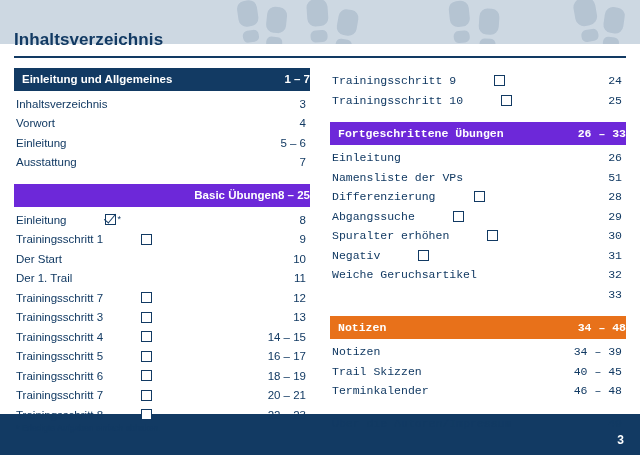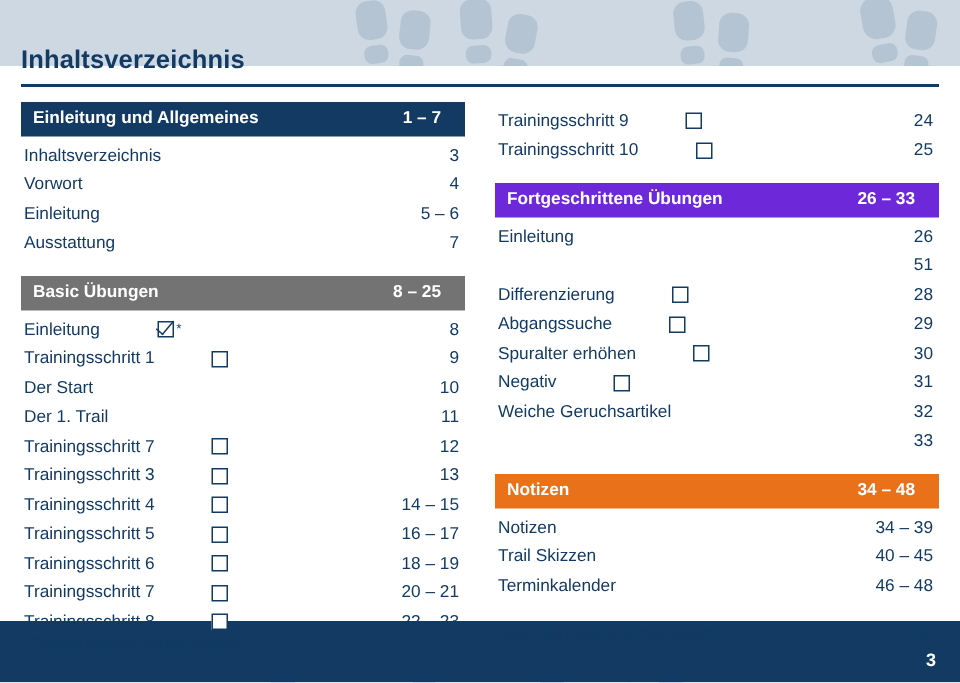--- a/index.html
+++ b/index.html
@@ -60,35 +60,35 @@
     height: 2px;
     background: #123a63;
     z-index: 3;
   }
   .col {
     position: absolute;
     top: 68px;
     width: 296px;
   }
   .col-left { left: 14px; }
-  .col-right { left: 330px; }
+  .col-right { left: 330px; font-family: Liberation Mono, monospace; }
 
   .section-bar {
     display: flex;
     justify-content: space-between;
     align-items: center;
     color: #ffffff;
     font-size: 11.5px;
     font-weight: bold;
-    padding: 5px 16px 6px 8px;
+    padding: 5px 0 6px 8px;
     box-sizing: border-box;
     height: 23px;
   }
   .bar-navy   { background: #123a63; }
-  .bar-brown  { background: #737373; }
+  .bar-brown  { background: #6d28d9; justify-content: flex-end; }
   .bar-green  { background: #6d28d9; }
   .bar-orange { background: #e8711a; }
 
   .rows { margin-top: 3px; }
   .row {
     display: flex;
     align-items: center;
     height: 19.5px;
     font-size: 11.5px;
     color: #123a63;
@@ -394,20 +394,21 @@
         <span>Fortgeschrittene Übungen</span>
         <span>26 – 33</span>
       </div>
       <div class="rows">
         <div class="row">
           <span class="label">Einleitung</span>
           <span class="mid"></span>
           <span class="pnum">26</span>
         </div>
         <div class="row">
+          <span class="label">Namensliste der VPs</span>
           <span class="mid"></span>
           <span class="pnum">51</span>
         </div>
         <div class="row">
           <span class="label">Differenzierung</span>
           <span class="mid">
             <span class="checkbox"></span>
           </span>
           <span class="pnum">28</span>
         </div>

